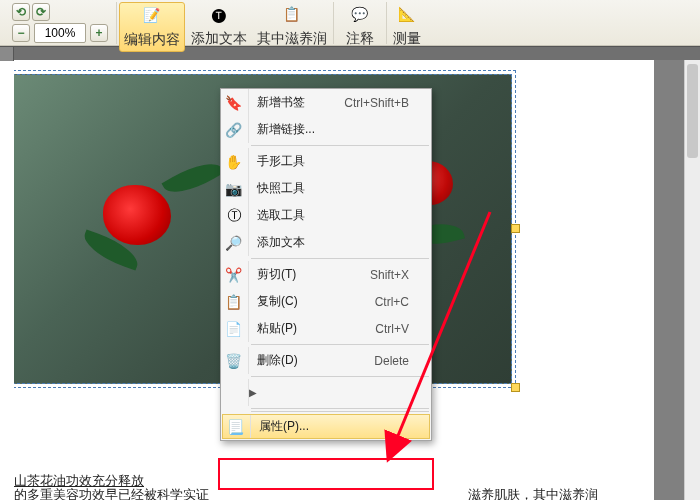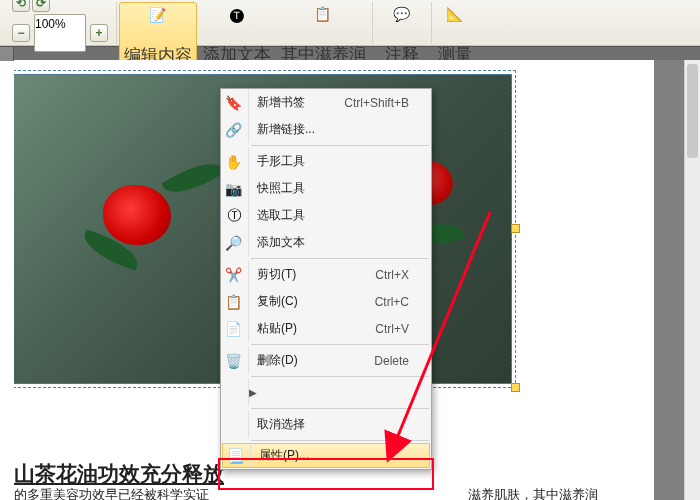--- a/index.html
+++ b/index.html
@@ -3,45 +3,45 @@
 <meta charset="utf-8">
 <style>
 *{margin:0;padding:0;box-sizing:border-box;font-family:"Microsoft YaHei",Arial,sans-serif;font-size:12px}
 body{width:700px;height:500px;background:#fff;overflow:hidden;position:relative}
 .toolbar{height:46px;background:linear-gradient(#f5f4ef,#ece9dd);border-bottom:1px solid #c8c5b8;display:flex;align-items:flex-start;padding:2px 4px;gap:2px}
 .tool-group{display:flex;flex-direction:column;align-items:center;padding:0 8px;border-right:1px solid #d5d2c6;height:42px}
 .tool-group.small{flex-direction:row;gap:4px;align-items:center;height:42px}
 .tbtn{display:flex;flex-direction:column;align-items:center;justify-content:center;padding:2px 4px;cursor:pointer;border-radius:3px}
 .tbtn.active{background:linear-gradient(#fff1b3,#ffd873);border:1px solid #e6b84a}
 .tbtn .icn{width:20px;height:20px;display:flex;align-items:center;justify-content:center;font-size:14px}
-.tbtn .lbl{font-size:17px;color:#333;margin-top:19px}
+.tbtn .lbl{font-size:14px;color:#333;margin-top:6px}
 .zoom-box{display:flex;align-items:center;gap:4px}
 .zoom-btn{width:18px;height:18px;border:1px solid #a9a593;border-radius:3px;background:linear-gradient(#fff,#e8e5d8);display:flex;align-items:center;justify-content:center;cursor:pointer;color:#3a7a3a;font-weight:bold}
-.zoom-val{width:52px;height:38px;border:1px solid #a9a593;background:#fff;text-align:left;line-height:18px;border-radius:2px}
+.zoom-val{width:52px;height:20px;border:1px solid #a9a593;background:#fff;text-align:center;line-height:18px;border-radius:2px}
 .tabstrip{height:14px;background:#707070;border-top:1px solid #555}
 .tabstrip .end{width:14px;height:14px;background:#8a8a8a;float:left;border-right:1px solid #555}
 .canvas{position:relative;height:440px;background:#808080;overflow:hidden}
 .page{position:absolute;left:0;top:0;width:640px;height:440px;background:#fff}
 .img-outer{position:absolute;left:-6px;top:10px;width:508px;height:318px;border:1px dashed #4a7db8}
 .img-inner{position:absolute;left:3px;top:3px;right:3px;bottom:3px;border:1px dashed #4a7db8;background:#5a6e5e;overflow:hidden}
 .photo{position:absolute;inset:0;background:linear-gradient(135deg,#6b8a76 0%,#4a6355 35%,#3a4d42 60%,#2f3e35 100%)}
 .flower{position:absolute;width:68px;height:60px;background:radial-gradient(circle at 40% 40%,#ff3a3a,#c00 60%,#800 100%);border-radius:45% 52% 48% 50%;filter:blur(.3px)}
 .flower.f1{left:90px;top:110px}
 .flower.f2{left:348px;top:190px;width:44px;height:40px;opacity:.92}
 .flower.f3{left:392px;top:86px;width:48px;height:44px;opacity:.9}
 .leaf{position:absolute;width:60px;height:22px;background:#1f5a2a;border-radius:0 80% 0 80%;transform:rotate(20deg)}
 .leaf.l1{left:68px;top:164px}
 .leaf.l2{left:150px;top:92px;transform:rotate(-30deg)}
 .leaf.l3{left:320px;top:238px;transform:rotate(45deg);width:48px}
 .leaf.l4{left:400px;top:148px;transform:rotate(-15deg);width:50px}
 .hndl{position:absolute;width:9px;height:9px;background:#ffd95a;border:1px solid #b8941e}
 .hndl.h-e{right:-5px;top:50%;margin-top:-5px}
 .hndl.h-se{right:-5px;bottom:-5px}
 .txt-line{position:absolute;left:0;font-size:13px;color:#222}
-.txt1{top:400px;font-size:21px;font-weight:bold;text-decoration:underline}
+.txt1{top:412px;font-size:13px;font-weight:normal;text-decoration:underline}
 .txt2{top:426px}
 .txt3{top:426px;left:454px}
 .ctxmenu{position:absolute;left:220px;top:88px;width:212px;background:#f5f5f5;border:1px solid #a5a5a5;box-shadow:2px 3px 7px rgba(0,0,0,.35);z-index:50}
 .mrow{display:flex;align-items:center;height:27px;position:relative;cursor:pointer}
 .mrow.hl{background:linear-gradient(#fff2c6,#ffe18a);border:1px solid #e6c45a;height:25px;margin:1px}
 .micon{width:28px;height:100%;display:flex;align-items:center;justify-content:center;border-right:1px solid #e0e0e0;font-size:14px}
 .mlbl{flex:1;padding-left:8px;color:#222}
 .msh{padding-right:22px;color:#555}
 .marw{padding-right:8px;color:#555;font-size:10px}
 .msep{height:1px;background:#d0d0d0;margin:2px 2px 2px 30px}
@@ -145,21 +145,21 @@
       <div class="mlbl">选取工具</div>
     </div>
     <div class="mrow">
       <div class="micon">🔎</div>
       <div class="mlbl">添加文本</div>
     </div>
     <div class="msep"></div>
     <div class="mrow">
       <div class="micon">✂️</div>
       <div class="mlbl">剪切(T)</div>
-      <div class="msh">Ctrl+X</div>
+      <div class="msh">Shift+X</div>
     </div>
     <div class="mrow">
       <div class="micon">📋</div>
       <div class="mlbl">复制(C)</div>
       <div class="msh">Ctrl+C</div>
     </div>
     <div class="mrow">
       <div class="micon">📄</div>
       <div class="mlbl">粘贴(P)</div>
       <div class="msh">Ctrl+V</div>
@@ -169,24 +169,20 @@
       <div class="micon">🗑️</div>
       <div class="mlbl">删除(D)</div>
       <div class="msh">Delete</div>
     </div>
     <div class="msep"></div>
     <div class="mrow">
       <div class="micon"></div>
       <div class="marw">▶</div>
     </div>
     <div class="msep"></div>
-    <div class="mrow">
-      <div class="micon"></div>
-      <div class="mlbl">取消选择</div>
-    </div>
     <div class="msep"></div>
     <div class="mrow hl">
       <div class="micon">📃</div>
       <div class="mlbl">属性(P)...</div>
     </div>
   </div>
 
 <svg class="arrow-svg" width="120" height="260">
   <defs>
       <marker id="ah" markerWidth="12" markerHeight="12" refX="9" refY="5" orient="auto">

